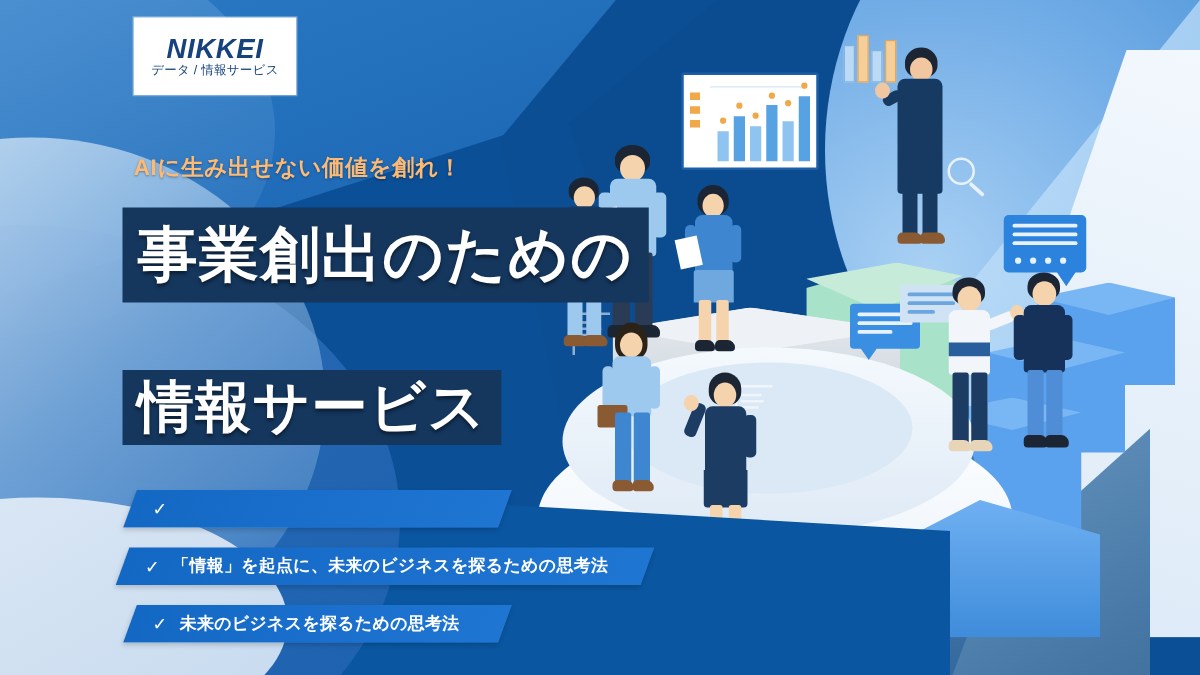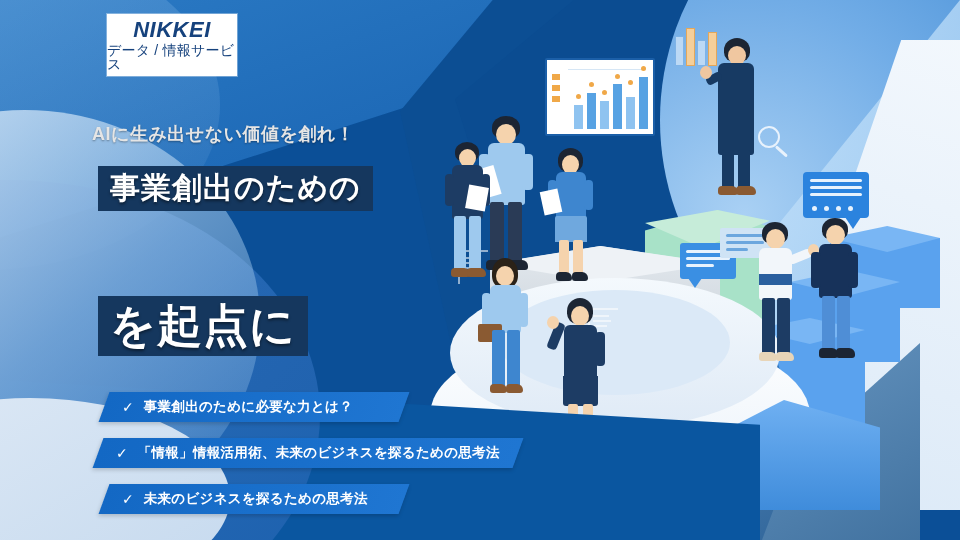--- a/index.html
+++ b/index.html
@@ -70,32 +70,32 @@
     position:absolute;left:0;bottom:0;width:760px;height:160px;background:#0a56a0;
     clip-path:polygon(0 0,100% 28%,100% 100%,0 100%);
   }
   
   .logo{
     position:absolute;left:107px;top:14px;width:130px;height:62px;background:#ffffff;
     display:flex;flex-direction:column;align-items:center;justify-content:center;gap:2px;
     box-shadow:0 0 0 1px rgba(255,255,255,.35);
   }
   .logo-main{font-size:22px;font-weight:bold;font-style:italic;letter-spacing:.5px;color:#16427d;line-height:1;}
-  .logo-sub{font-size:14px;color:#16427d;letter-spacing:.2px;line-height:1;}
+  .logo-sub{font-size:10px;color:#16427d;letter-spacing:.2px;line-height:1;}
   
   .kicker{
-    position:absolute;left:92px;top:122px;font-size:18px;font-weight:bold;color:#e5e5e5;
+    position:absolute;left:107px;top:122px;font-size:18px;font-weight:bold;color:#fdba74;
     letter-spacing:.5px;text-shadow:0 1px 2px rgba(0,0,0,.35);
   }
   .title-line{
     position:absolute;background:#15375e;color:#fff;font-weight:bold;
     display:flex;align-items:center;white-space:nowrap;
     text-shadow:0 2px 3px rgba(0,0,0,.45);
   }
-  .t1{left:98px;top:166px;height:45px;padding:0 12px;font-size:30px;letter-spacing:1px;}
+  .t1{left:98px;top:166px;height:76px;padding:0 12px;font-size:48px;letter-spacing:1px;}
   .t2{left:98px;top:231px;height:60px;padding:0 12px;font-size:45px;letter-spacing:1px;}
   .t3{left:98px;top:296px;height:60px;padding:0 12px;font-size:45px;letter-spacing:1px;}
   
   .bullets{position:absolute;left:0;top:392px;width:560px;}
   .bullet{position:relative;height:30px;margin-bottom:16px;display:flex;align-items:center;}
   .bullet .bar{
     position:absolute;top:0;height:30px;
     background:linear-gradient(90deg,#1368c4,#1f76d2);
     transform:skewX(-20deg);
     box-shadow:0 2px 4px rgba(0,0,0,.18);
@@ -421,35 +421,34 @@
   <div class="oval-a"></div>
   <div class="oval-bottom"></div>
 
   <div class="logo">
     <div class="logo-main">NIKKEI</div>
     <div class="logo-sub">データ / 情報サービス</div>
   </div>
 
   <div class="kicker">AIに生み出せない価値を創れ！</div>
   <div class="title-line t1">事業創出のための</div>
-  <div class="title-line t3">を起点に</div>
+  <div class="title-line t3">情報サービス</div>
 
   <div class="bullets">
     <div class="bullet b1">
       <div class="bar"></div>
       <div class="inner">
         <span class="check">✓</span>
-        <span class="btext">事業創出のために必要な力とは？</span>
       </div>
     </div>
     <div class="bullet b2">
       <div class="bar"></div>
       <div class="inner">
         <span class="check">✓</span>
-        <span class="btext">「情報」情報活用術、未来のビジネスを探るための思考法</span>
+        <span class="btext">「情報」を起点に、未来のビジネスを探るための思考法</span>
       </div>
     </div>
     <div class="bullet b3">
       <div class="bar"></div>
       <div class="inner">
         <span class="check">✓</span>
         <span class="btext">未来のビジネスを探るための思考法</span>
       </div>
     </div>
   </div>

